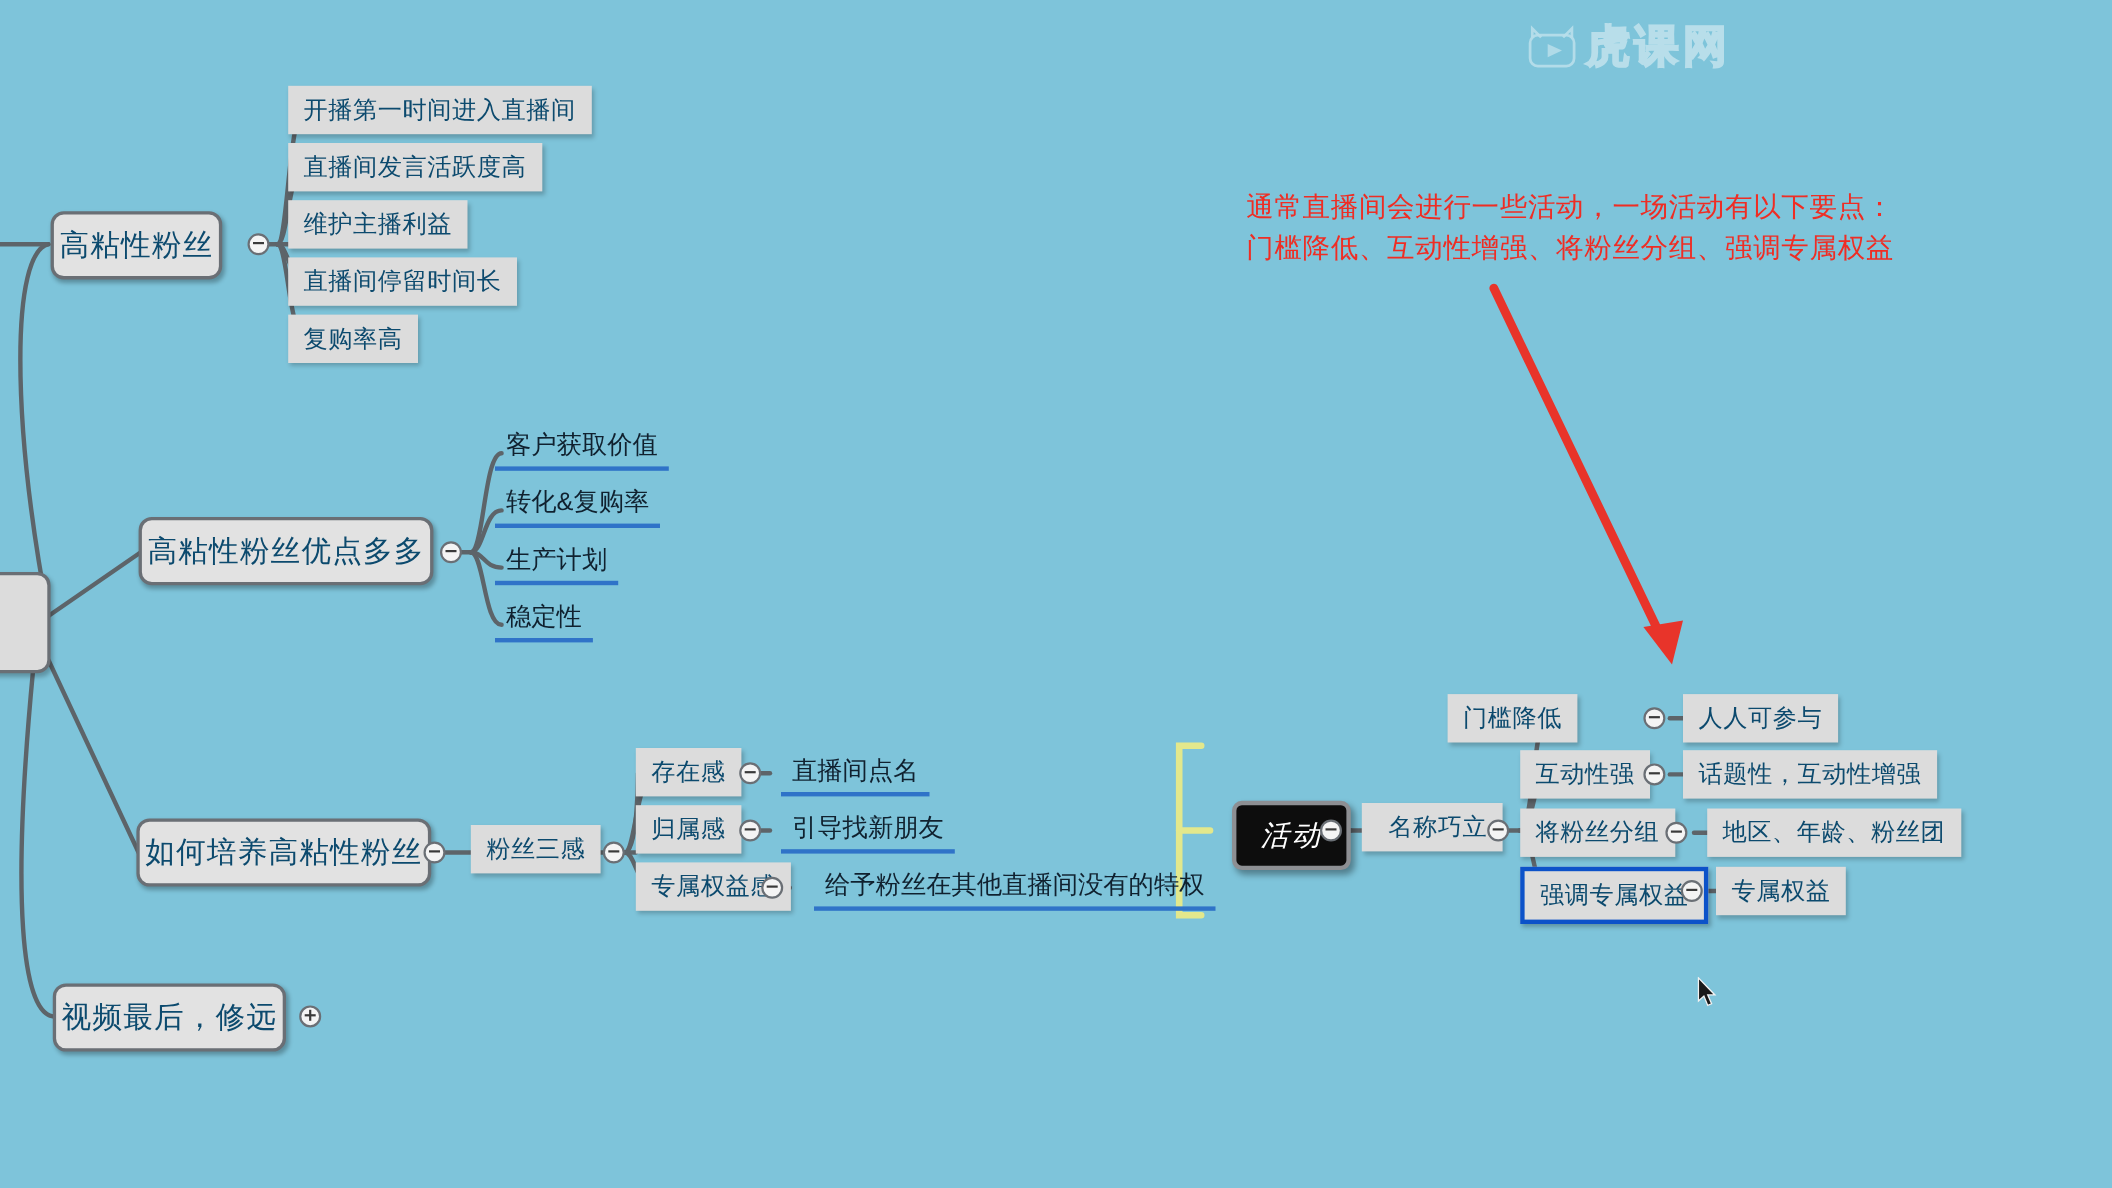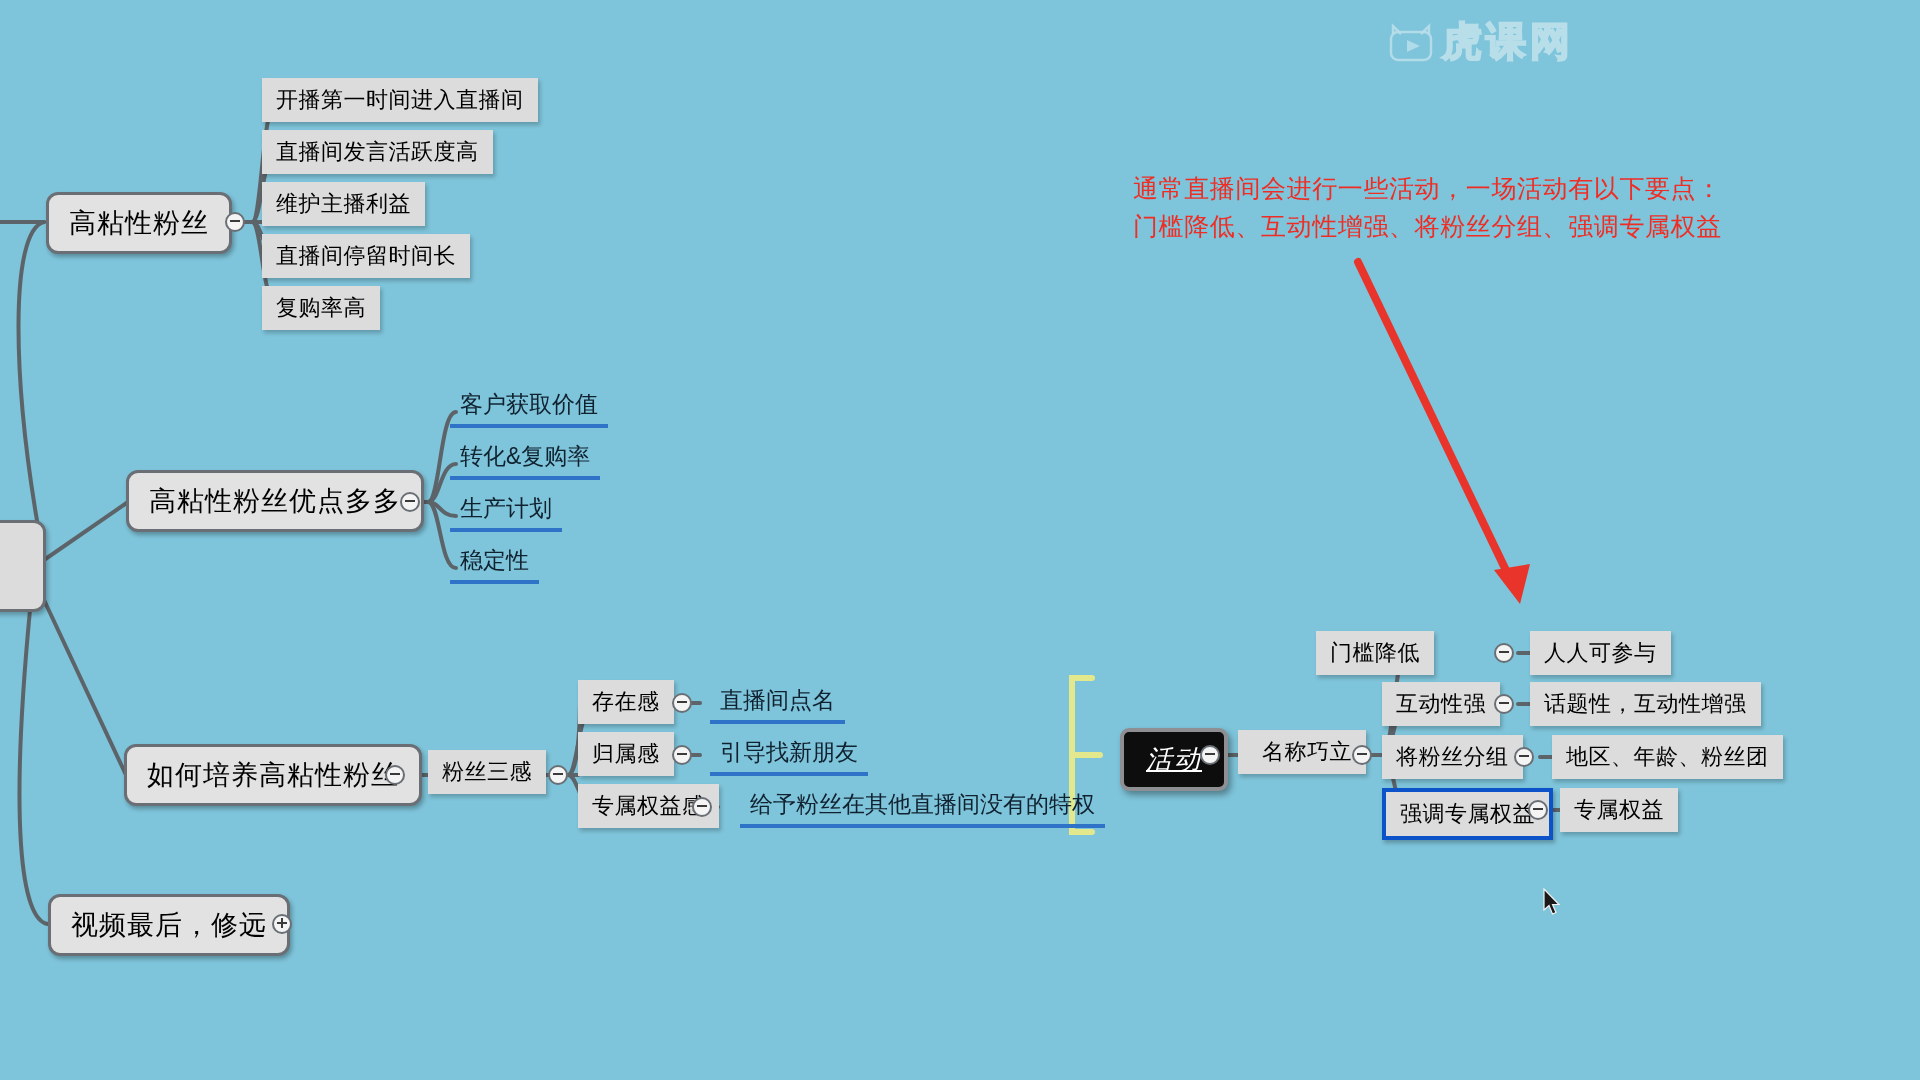--- a/index.html
+++ b/index.html
@@ -10,31 +10,31 @@
     position:relative;
   }
   #canvas { position:absolute; inset:0; width:1596px; height:1080px; }
   #svg-links { position:absolute; left:0; top:0; width:1920px; height:1080px; pointer-events:none; }
 
   
   .node {
     position:absolute;
     display:flex; align-items:center; justify-content:center;
     white-space:nowrap;
-    color:#000000;
+    color:#0c4a6e;
     z-index:5;
   }
   
   .node.l1 {
     background:#e2e2e2;
     border:3px solid #6a6f75;
     border-radius:12px;
     box-shadow:2px 3px 4px rgba(0,0,0,.28);
     font-size:27px;
-    padding:10px 20px;
+    padding:10px 5px;
     letter-spacing:1px;
   }
   
   .node.chip {
     background:#dcdcdc;
     border:none;
     box-shadow:2px 3px 4px rgba(0,0,0,.22);
     font-size:22px;
     padding:7px 14px;
     letter-spacing:.5px;
@@ -294,21 +294,21 @@
   <div class="toggle" style="left:692px; top:797px;"></div>
   <div class="node underline" style="left:740px; top:786px;">
     <span>给予粉丝在其他直播间没有的特权</span>
   </div>
 
   <div class="node l1" style="left:48px; top:894px;">
     <span>视频最后，修远</span>
   </div>
   <div class="toggle plus" style="left:272px; top:914px;"></div>
 
-  <div class="node dark" style="left:1120px; top:728px;text-decoration:underline;">
+  <div class="node dark" style="left:1120px; top:728px;">
     <span>活动</span>
   </div>
   <div class="toggle" style="left:1200px; top:745px;"></div>
 
   <div class="node chip" style="left:1238px; top:730px;padding-left:24px;">
     <span>名称巧立</span>
   </div>
   <div class="toggle" style="left:1352px; top:745px;"></div>
 
   <div class="node chip" style="left:1316px; top:631px;">

